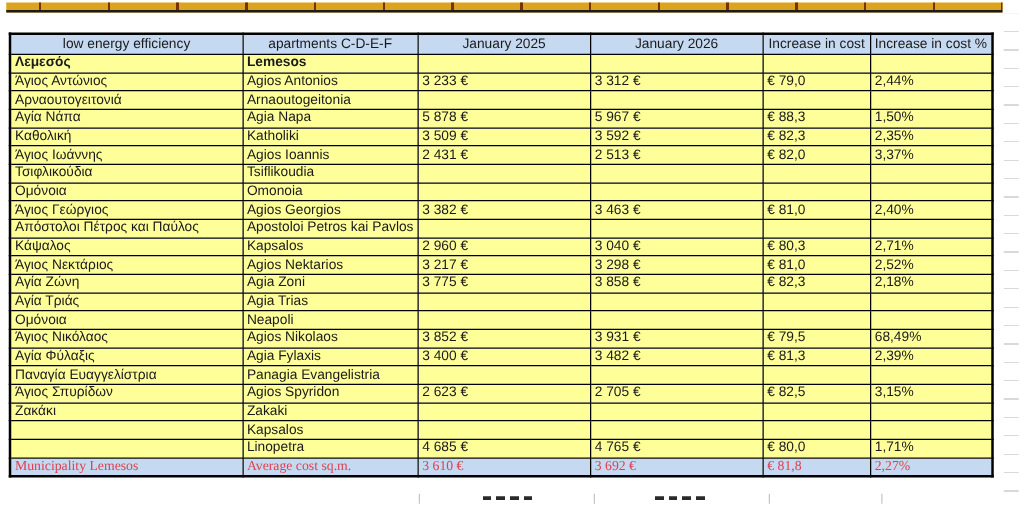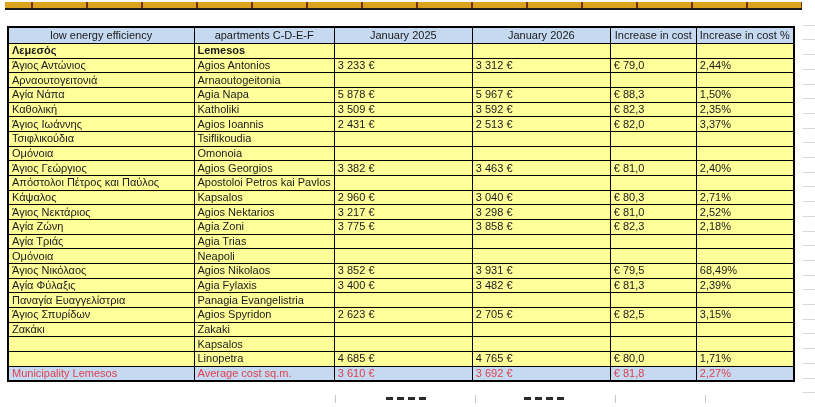--- a/index.html
+++ b/index.html
@@ -33,21 +33,21 @@
     background:#c5d9f1;text-align:center;height:15px;line-height:15px;
   }
   .col-el{width:186px;}
   .col-en{width:138px;}
   .col-j25{width:138px;}
   .col-j26{width:138px;}
   .col-inc{width:86px;}
   .col-pct{width:95px;}
   .num{text-align:center;}
   tr.bold td{font-weight:bold;}
-  tr.summary td{background:#c5d9f1;color:#e0414f;}
+  tr.summary td{background:#c5d9f1;color:#e0414f;font-family:Liberation Serif, serif;}
   
   .right-strip{
     position:absolute;left:803px;top:11px;width:12px;height:384px;
     background:repeating-linear-gradient(180deg,transparent 0 13.7px,#d9d9d9 13.7px 14.7px);
   }
   
   .clip-marks{
     position:absolute;top:397px;height:3px;width:40px;
     background:repeating-linear-gradient(90deg,#2a2a2a 0 7px,transparent 7px 11px);
   }

